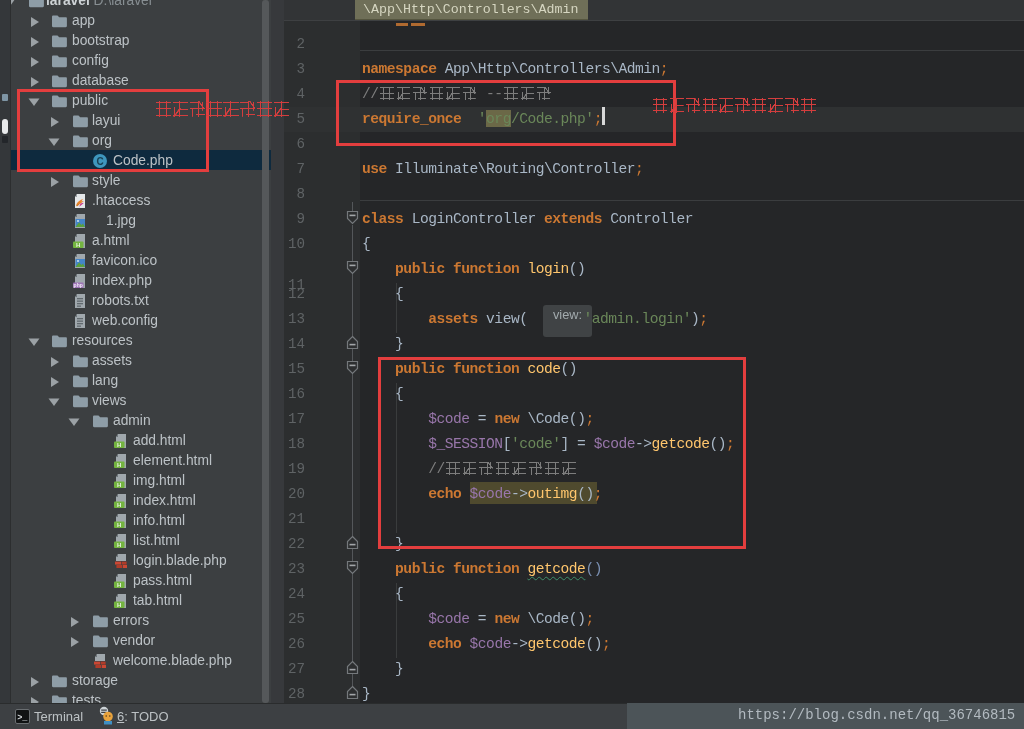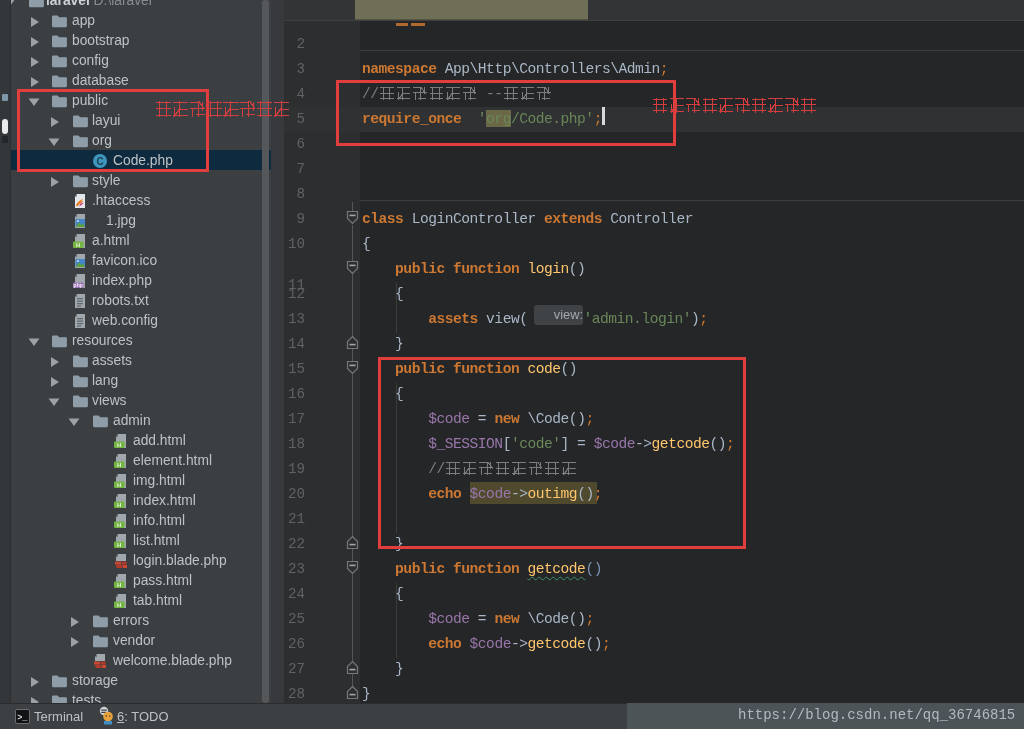--- a/index.html
+++ b/index.html
@@ -361,24 +361,25 @@
     <svg class="ab" style="left:61.5px;top:660px" width="13" height="15">
       <path d="M6.5 1.5 11.5 6.5v7h-10v-7z" fill="#2d2f30" stroke="#75797c" stroke-width="1.2"></path>
       <rect x="3.5" y="8.8" width="6" height="1.6" fill="#a2a6a9"></rect>
     </svg>
     <svg class="ab" style="left:61.5px;top:685px" width="13" height="15">
       <path d="M6.5 1.5 11.5 6.5v7h-10v-7z" fill="#2d2f30" stroke="#75797c" stroke-width="1.2"></path>
       <rect x="3.5" y="8.8" width="6" height="1.6" fill="#a2a6a9"></rect>
     </svg>
     <div class="ab" style="left:202px;top:110px;width:25px;height:17px;background:#6b6847;"></div>
     <div class="ab" style="left:186px;top:482px;width:127px;height:22px;background:#4f4a2e;"></div>
-    <div class="ab" style="left:250px;top:305px;width:49px;height:20px;background:#404345;border-radius:3px;color:#a2aaad;font-size:12.8px;line-height:20px;text-align:right;">view:</div>
+    <div class="ab" style="left:259px;top:305px;width:49px;height:32px;background:#404345;border-radius:3px;color:#a2aaad;font-size:12.8px;line-height:20px;text-align:center;">view:</div>
     <div class="cl" style="top:57px"><span class="k">namespace</span> App\Http\Controllers\Admin<span class="o">;</span></div>
     <div class="cl" style="top:82px"><span class="c">//<i class="cj cjc g1"></i><i class="cj cjc g2"></i><i class="cj cjc g3"></i><i class="cj cjc g1"></i><i class="cj cjc g2"></i><i class="cj cjc g3"></i> --<i class="cj cjc g1"></i><i class="cj cjc g2"></i><i class="cj cjc g3"></i></span></div>
     <div class="cl" style="top:107px"><span class="k">require_once</span>  <span class="s">'org/Code.php'</span><span class="o">;</span></div>
+    <div class="cl" style="top:157px"><span class="k">use</span> Illuminate\Routing\Controller<span class="o">;</span></div>
     <div class="cl" style="top:207px"><span class="k">class</span> LoginController <span class="k">extends</span> Controller</div>
     <div class="cl" style="top:232px">{</div>
     <div class="cl" style="top:257px">    <span class="k">public function</span> <span class="f">login</span>()</div>
     <div class="cl" style="top:282px">    {</div>
     <div class="cl" style="top:307px">        <span class="k">assets</span> view(<span style="display:inline-block;width:56px;"></span><span class="s">'admin.login'</span>)<span class="o">;</span></div>
     <div class="cl" style="top:332px">    }</div>
     <div class="cl" style="top:357px">    <span class="k">public function</span> <span class="f">code</span>()</div>
     <div class="cl" style="top:382px">    {</div>
     <div class="cl" style="top:407px">        <span class="v">$code</span> = <span class="k">new</span> \Code()<span class="o">;</span></div>
     <div class="cl" style="top:432px">        <span class="v">$_SESSION</span>[<span class="s">'code'</span>] = <span class="v">$code</span>-&gt;<span class="f">getcode</span>()<span class="o">;</span></div>
@@ -386,20 +387,21 @@
     <div class="cl" style="top:482px">        <span class="k">echo</span> <span class="v">$code</span>-&gt;<span class="f">outimg</span>()<span class="o">;</span></div>
     <div class="cl" style="top:532px">    }</div>
     <div class="cl" style="top:557px">    <span class="k">public function</span> <span class="f wavy">getcode</span><span style="color:#7b90b2">()</span></div>
     <div class="cl" style="top:582px">    {</div>
     <div class="cl" style="top:607px">        <span class="v">$code</span> = <span class="k">new</span> \Code()<span class="o">;</span></div>
     <div class="cl" style="top:632px">        <span class="k">echo</span> <span class="v">$code</span>-&gt;<span class="f">getcode</span>()<span class="o">;</span></div>
     <div class="cl" style="top:657px">    }</div>
     <div class="cl" style="top:682px">}</div>
     <div class="ab" style="left:318px;top:107px;width:3px;height:18px;background:#d8d8d8;"></div>
     <div class="ab" style="left:71px;top:0;width:233px;height:20px;background:#6f6f58;border-bottom:1px solid #55553f;box-sizing:border-box;"></div>
+    <div class="ab" style="left:79px;top:0;height:20px;line-height:20px;font-family:&quot;Liberation Mono&quot;,monospace;font-size:13.3px;color:#d6d6c1;">\App\Http\Controllers\Admin</div>
     <div class="ab" style="left:112px;top:23px;width:12px;height:3px;background:#b06a30;"></div>
     <div class="ab" style="left:127px;top:23px;width:14px;height:3px;background:#b06a30;"></div>
   </div>
 <div class="ab" style="left:17px;top:89px;width:192px;height:83px;border:3px solid #e33e3e;box-sizing:border-box;"></div>
 <div class="ab" style="left:336px;top:80px;width:340px;height:66px;border:3px solid #e33e3e;box-sizing:border-box;"></div>
 <div class="ab" style="left:378px;top:357px;width:368px;height:192px;border:3px solid #e33e3e;box-sizing:border-box;"></div>
 <div class="ab" style="left:155px;top:101px;color:#d43e3e;white-space:nowrap;"><i class="cj cjt g1"></i><i class="cj cjt g2"></i><i class="cj cjt g3"></i><i class="cj cjt g1"></i><i class="cj cjt g2"></i><i class="cj cjt g3"></i><i class="cj cjt g1"></i><i class="cj cjt g2"></i></div>
 <div class="ab" style="left:652px;top:97px;color:#d43e3e;white-space:nowrap;"><i class="cj cjr g1"></i><i class="cj cjr g2"></i><i class="cj cjr g3"></i><i class="cj cjr g1"></i><i class="cj cjr g2"></i><i class="cj cjr g3"></i><i class="cj cjr g1"></i><i class="cj cjr g2"></i><i class="cj cjr g3"></i><i class="cj cjr g1"></i></div>
 <div class="ab" style="left:0;top:703px;width:1024px;height:26px;background:#3d4043;border-top:1px solid #2a2c2d;box-sizing:border-box;"></div>
 <svg class="ab" style="left:15px;top:709px" width="15" height="15">

